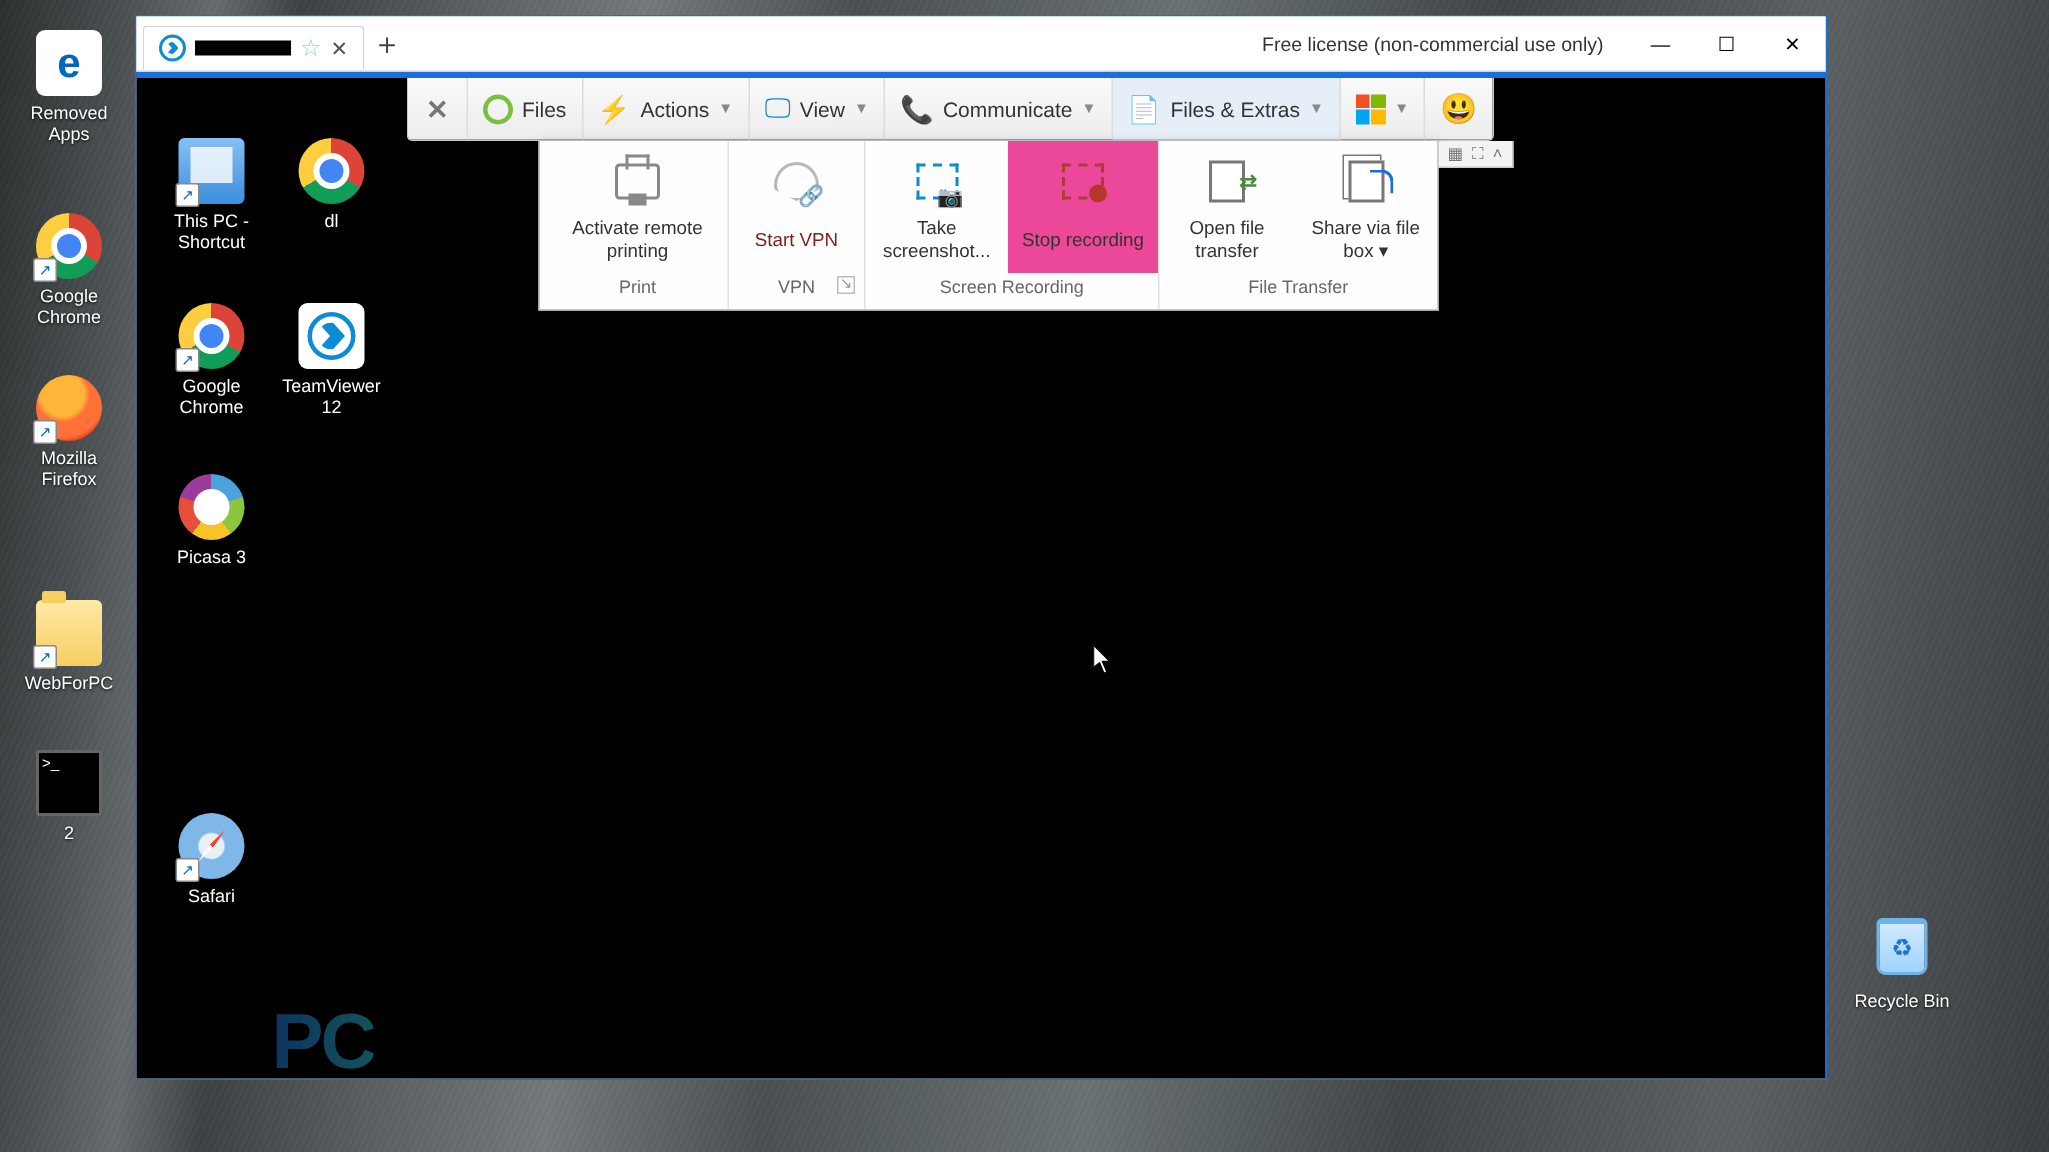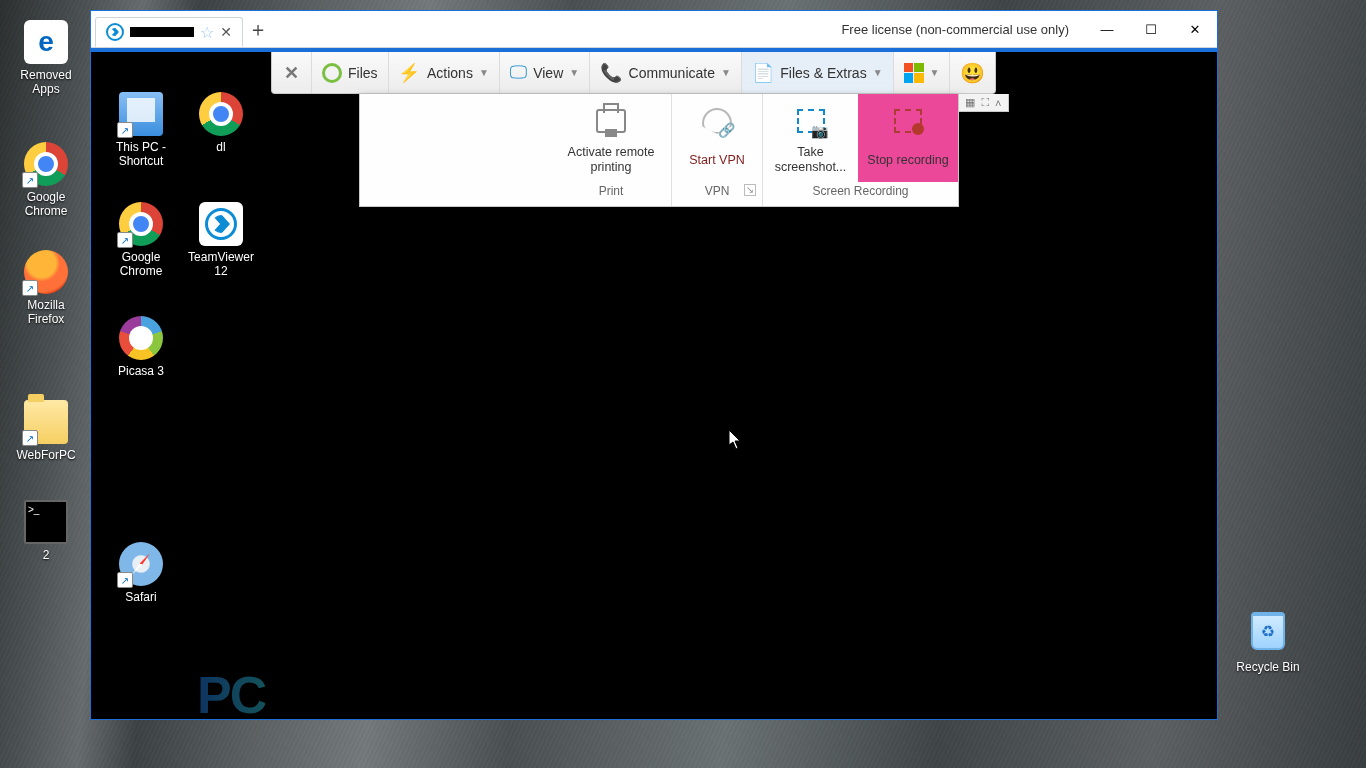--- a/index.html
+++ b/index.html
@@ -76,21 +76,21 @@
 .ico-tv .c{width:32px;height:32px;border:3px solid #0d8cd6;border-radius:50%;position:relative;}
 .ico-tv .c::before{content:"";position:absolute;inset:4px;background:#0d8cd6;border-radius:50%;clip-path:polygon(0 0,55% 0,100% 50%,55% 100%,0 100%,45% 50%);}
 .ico-picasa{border-radius:50%;background:conic-gradient(#4aa3df 0 72deg,#8cc63f 72deg 144deg,#f7c325 144deg 216deg,#e94e3a 216deg 288deg,#9b3b9b 288deg 360deg);position:relative;}
 .ico-picasa::after{content:"";position:absolute;inset:10px;border-radius:50%;background:#fff;}
 .ico-winrar{background:linear-gradient(#b97b4c,#8a5a36);border-radius:3px;position:relative;}
 .ico-winrar::before{content:"";position:absolute;top:4px;left:8px;right:8px;height:6px;background:#d9a66a;border-radius:2px;}
 .ico-safari{border-radius:50%;background:radial-gradient(circle at 50% 50%, #e8f0f6 0 26%, #7fb8e8 30% 90%, #3b6ea3 100%);position:relative;}
 .ico-safari::after{content:"";position:absolute;left:50%;top:50%;width:3px;height:28px;background:linear-gradient(#ff3b30 0 50%,#fff 50%);transform:translate(-50%,-50%) rotate(40deg);clip-path:polygon(50% 0,100% 50%,50% 100%,0 50%);}
 
 
-.watermark{position:absolute;left:106px;bottom:-6px;font-size:52px;font-weight:800;letter-spacing:-2px;background:linear-gradient(90deg,#1e73d4,#2db6c9);-webkit-background-clip:text;color:transparent;opacity:.45;}
+.watermark{position:absolute;left:90px;bottom:-6px;font-size:52px;font-weight:800;letter-spacing:-2px;background:linear-gradient(90deg,#1e73d4,#2db6c9);-webkit-background-clip:text;color:transparent;opacity:.45;}
 
 
 .cursor{position:absolute;width:14px;height:20px;pointer-events:none;}
 .cursor svg{filter:drop-shadow(0 0 1px #000);}
 
 
 .tv-toolbar{position:absolute;top:0;left:180px;display:flex;background:linear-gradient(#fafafa,#ececec);border:1px solid #c9c9c9;border-top:none;height:42px;border-radius:0 0 4px 4px;box-shadow:0 2px 5px rgba(0,0,0,.3);}
 .tb-btn{display:flex;align-items:center;gap:6px;padding:0 10px;border-right:1px solid #dcdcdc;color:#333;font-size:14px;cursor:pointer;}
 .tb-btn.selected{background:#e6eef7;}
 .tb-btn .chev{font-size:10px;color:#888;}
@@ -308,20 +308,37 @@
             </div>
             <div class="rib-item highlight" style="width:100px">
               <div class="ico">
                   <div class="ic-rec"></div>
                 </div>
               <div class="t">Stop recording</div>
             </div>
           </div>
           <div class="rib-title">Screen Recording</div>
         </div>
+        <div class="rib-group">
+          <div class="rib-items">
+            <div class="rib-item" style="width:90px">
+              <div class="ico">
+                  <div class="ic-xfer"></div>
+                </div>
+              <div class="t">Open file transfer</div>
+            </div>
+            <div class="rib-item" style="width:95px">
+              <div class="ico">
+                  <div class="ic-share"></div>
+                </div>
+              <div class="t">Share via file box ▾</div>
+            </div>
+          </div>
+          <div class="rib-title">File Transfer</div>
+        </div>
       </div>
       <div class="ribbon-tail">
         <span>▦</span>
         <span>⛶</span>
         <span>˄</span>
       </div>
 
       <div class="cursor" id="cursor" style="left: 638px; top: 378px;">
         <svg width="14" height="20" viewBox="0 0 14 20">
             <path d="M0 0 L0 15 L4 12 L7 19 L9 18 L6 11 L11 11 Z" fill="#fff" stroke="#000" stroke-width="1"></path>

